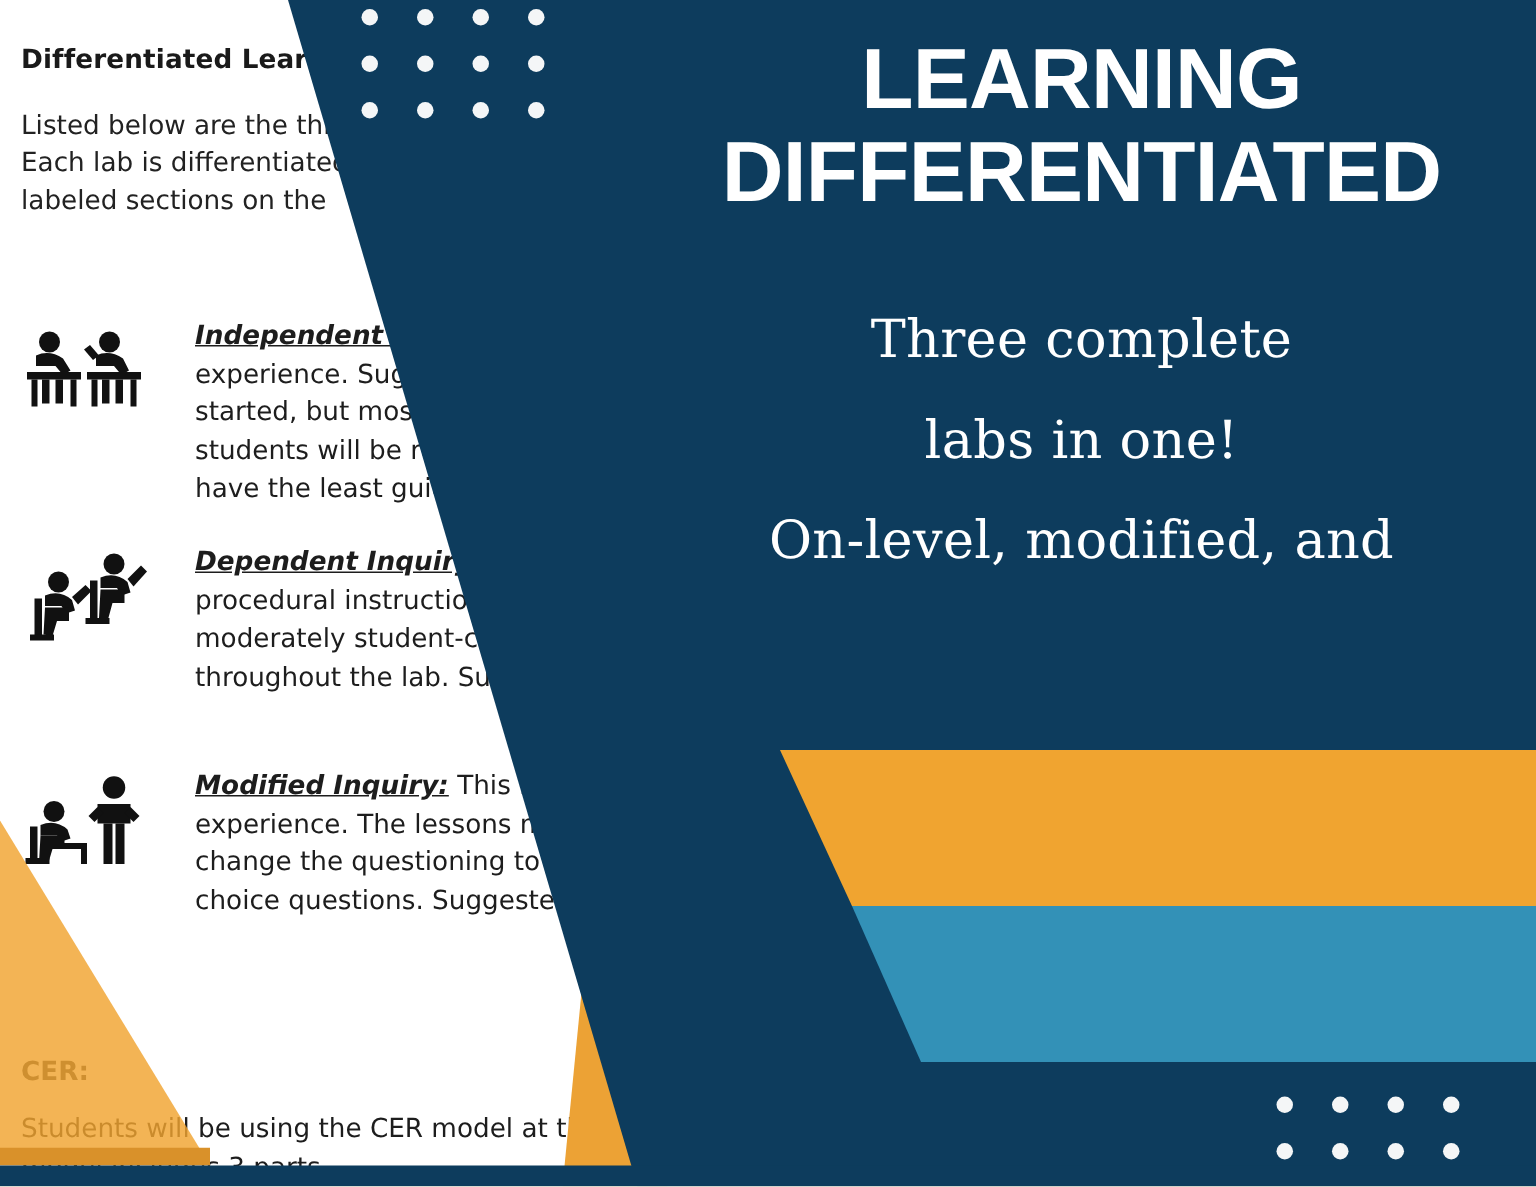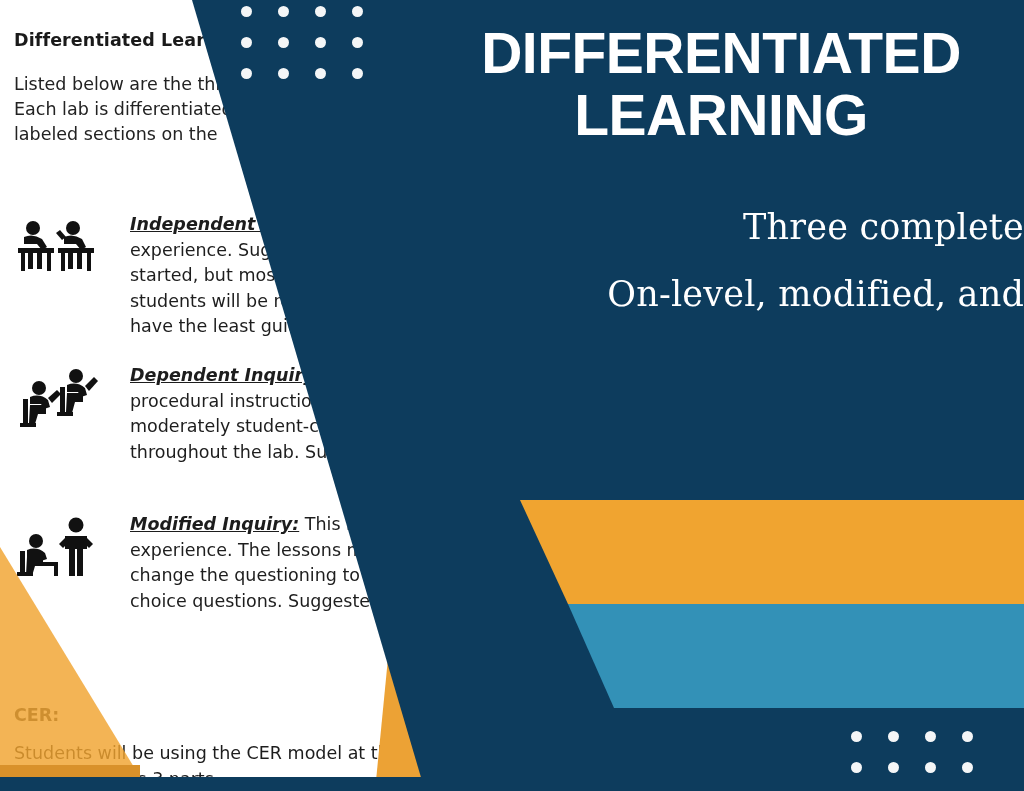--- a/index.html
+++ b/index.html
@@ -105,21 +105,21 @@
     position:absolute; left:418px; top:22px; width:606px; z-index:8;
     text-align:center; color:#ffffff;
   }
   .headline {
     font-family:"Liberation Sans", sans-serif;
     font-weight:bold; font-size:57px; line-height:62px;
     letter-spacing:-0.5px; text-transform:uppercase;
   }
   .sub-wrap {
     position:absolute; left:418px; top:194px; width:606px; z-index:8;
-    text-align:right; color:#ffffff;
+    text-align:center; color:#ffffff;
   }
   .sub-line {
     font-family:"DejaVu Serif", serif;
     font-weight:normal; font-size:35px; line-height:67px;
     letter-spacing:.2px;
   }
 </style>
 </head>
 <body>
 
@@ -264,22 +264,23 @@
     <span class="dot"></span>
     <span class="dot"></span>
     <span class="dot"></span>
     <span class="dot"></span>
     <span class="dot"></span>
     <span class="dot"></span>
     <span class="dot"></span>
   </div>
 
   <div class="headline-wrap">
+    <div class="headline">LEARNING</div>
     <div class="headline">DIFFERENTIATED</div>
-    <div class="headline">LEARNING</div>
   </div>
 
   <div class="sub-wrap">
     <div class="sub-line">Three complete</div>
+    <div class="sub-line">labs in one!</div>
     <div class="sub-line">On-level, modified, and</div>
   </div>
 
 </div>
 
 </body></html>

